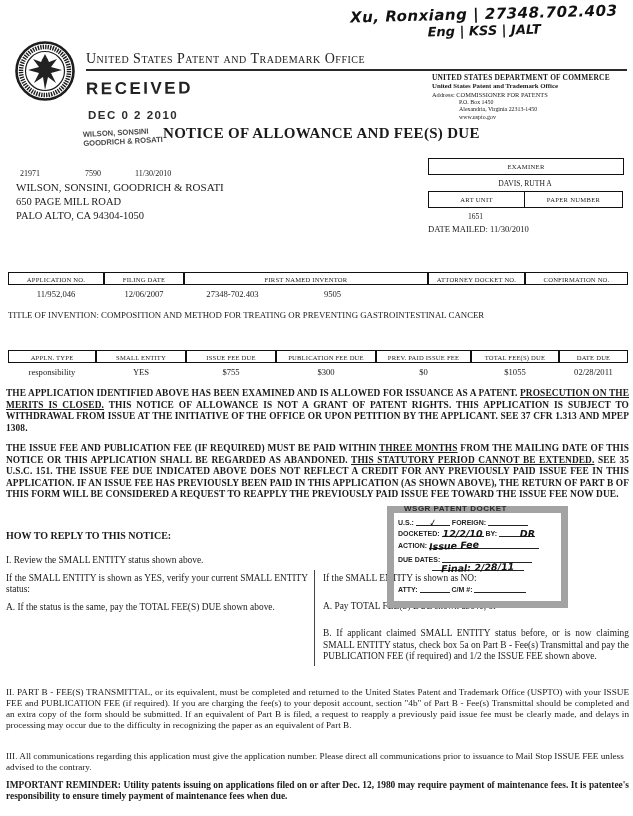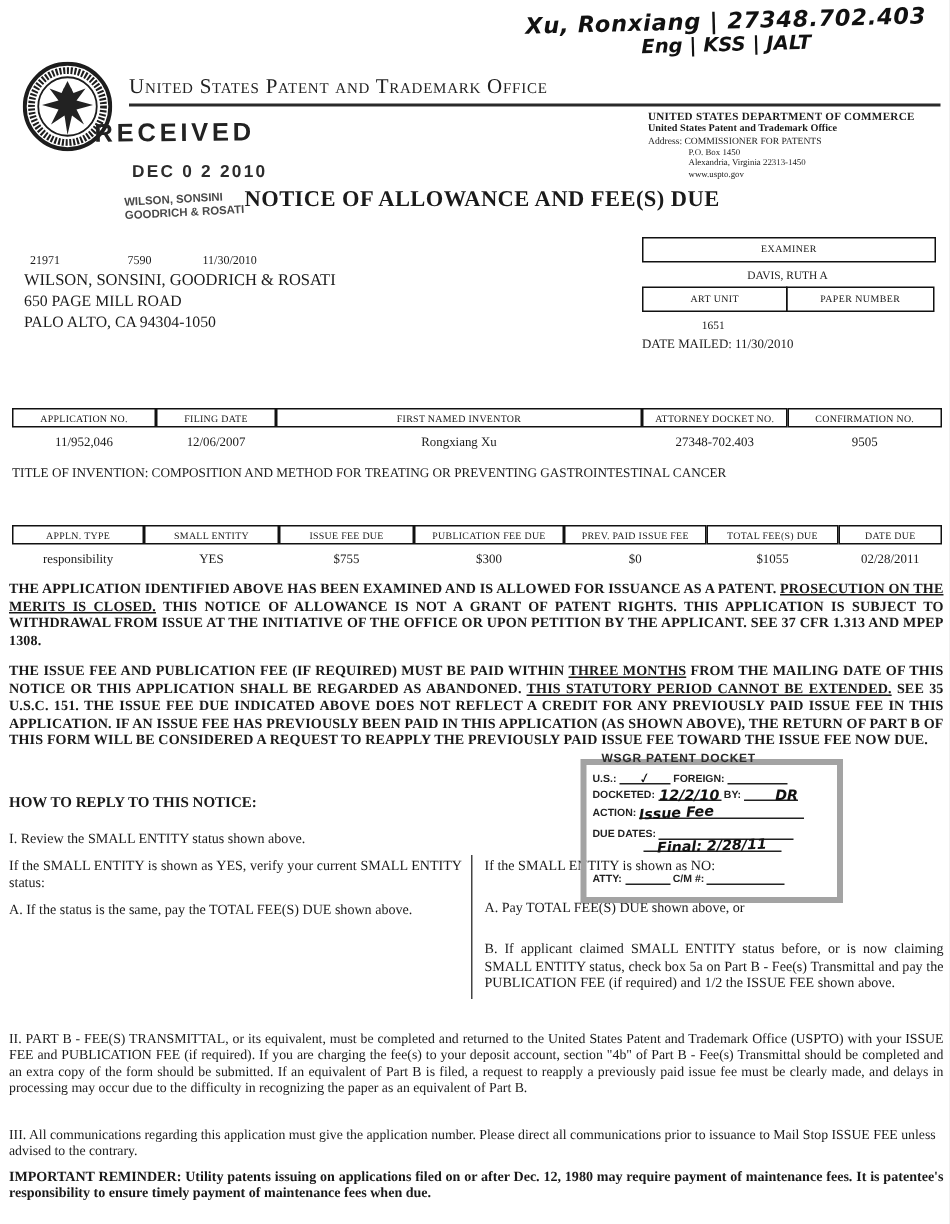--- a/index.html
+++ b/index.html
@@ -22,21 +22,21 @@
   
   .office-name{left:86px;top:51px;font-variant:small-caps;font-size:14px;letter-spacing:.5px;color:#222;}
   .header-rule{left:86px;top:69px;width:541px;height:2px;background:#2a2a2a;}
   .commerce{left:432px;top:73px;width:198px;line-height:1.25;}
   .commerce .c1{font-weight:bold;font-size:7.4px;letter-spacing:.2px;}
   .commerce .c2{font-weight:bold;font-size:6.8px;}
   .commerce .c3{font-size:6.4px;}
   .commerce .ind{font-size:5.9px;margin-left:27px;line-height:1.3;}
 
   
-  .received{left:63px;top:79px;font-family:"Liberation Sans",sans-serif;font-weight:bold;font-size:17px;letter-spacing:2.5px;color:#222;transform:rotate(-.5deg);}
+  .received{left:63px;top:79px;font-family:"Liberation Sans",sans-serif;font-weight:bold;font-size:17px;letter-spacing:2.5px;color:#222;transform:rotate(-.5deg);padding-left:23px;}
   .received-date{left:88px;top:109px;font-family:"Liberation Sans",sans-serif;font-weight:bold;font-size:11.5px;letter-spacing:1.5px;color:#2c2c2c;}
   .firm-stamp{left:83px;top:128px;font-family:"Liberation Sans",sans-serif;font-weight:bold;font-size:7.6px;color:#4a4a4a;transform:rotate(-3deg);line-height:1.25;}
   .notice-title{left:163px;top:125px;font-weight:bold;font-size:15px;letter-spacing:.3px;}
 
   
   .corr-num{top:169px;font-size:8px;}
   .corr-name{left:16px;top:181px;font-size:11px;}
   .corr-a1{left:16px;top:196px;font-size:10.5px;}
   .corr-a2{left:16px;top:210px;font-size:10.5px;}
 
@@ -59,21 +59,21 @@
   .tvals .cell{text-align:center;font-size:8.6px;box-sizing:border-box;}
   .invention-title{left:8px;top:310px;font-size:8.8px;}
 
   
   .bpara{font-weight:bold;font-size:9.4px;line-height:11.5px;text-align:justify;letter-spacing:.1px;}
   .para1{left:6px;top:388px;width:623px;}
   .para2{left:6px;top:443px;width:623px;}
   .u{text-decoration:underline;}
 
   
-  .docket{left:387px;top:506px;width:167px;height:88px;border:4px solid #a3a3a3;background:transparent;z-index:5;font-family:"Liberation Sans",sans-serif;}
+  .docket{left:387px;top:506px;width:167px;height:88px;border:7px solid #a3a3a3;background:transparent;z-index:5;font-family:"Liberation Sans",sans-serif;}
   .docket .title{position:absolute;left:10px;top:-9px;font-size:8px;font-weight:bold;letter-spacing:.5px;color:#2b2b2b;}
   .docket .row{position:absolute;left:4px;right:4px;font-size:7px;font-weight:bold;color:#222;white-space:nowrap;}
   .docket .bl{display:inline-block;border-bottom:1.2px solid #222;height:8px;vertical-align:bottom;}
   .docket .hv{font-family:"DejaVu Sans",sans-serif;font-style:italic;font-weight:bold;font-size:9.5px;color:#111;}
   .r1{top:4px;} .r2{top:15px;} .r3{top:27px;} .r4{top:41px;} .r5{top:49px;left:38px !important;} .r6{top:71px;}
 
   
   .howto-heading{left:6px;top:530px;font-weight:bold;font-size:10px;}
   .step1{left:6px;top:555px;font-size:9.4px;}
   .colL{left:6px;top:573px;width:302px;font-size:9.4px;line-height:11.2px;text-align:justify;}
@@ -147,21 +147,20 @@
     <div class="thead">
       <div class="cell" style="width:96px;">APPLICATION NO.</div>
       <div class="cell" style="width:80px;">FILING DATE</div>
       <div class="cell" style="width:244px;">FIRST NAMED INVENTOR</div>
       <div class="cell" style="width:97px;">ATTORNEY DOCKET NO.</div>
       <div class="cell" style="width:103px;">CONFIRMATION NO.</div>
     </div>
     <div class="tvals">
       <div class="cell" style="width:96px;">11/952,046</div>
       <div class="cell" style="width:80px;">12/06/2007</div>
-      <div class="cell" style="width:244px;">Rongxiang Xu</div>
       <div class="cell" style="width:97px;">27348-702.403</div>
       <div class="cell" style="width:103px;">9505</div>
     </div>
   </div>
 
   <div class="abs invention-title">TITLE OF INVENTION: COMPOSITION AND METHOD FOR TREATING OR PREVENTING GASTROINTESTINAL CANCER</div>
 
   <div class="abs dtable2">
     <div class="thead">
       <div class="cell" style="width:88px;">APPLN. TYPE</div>

